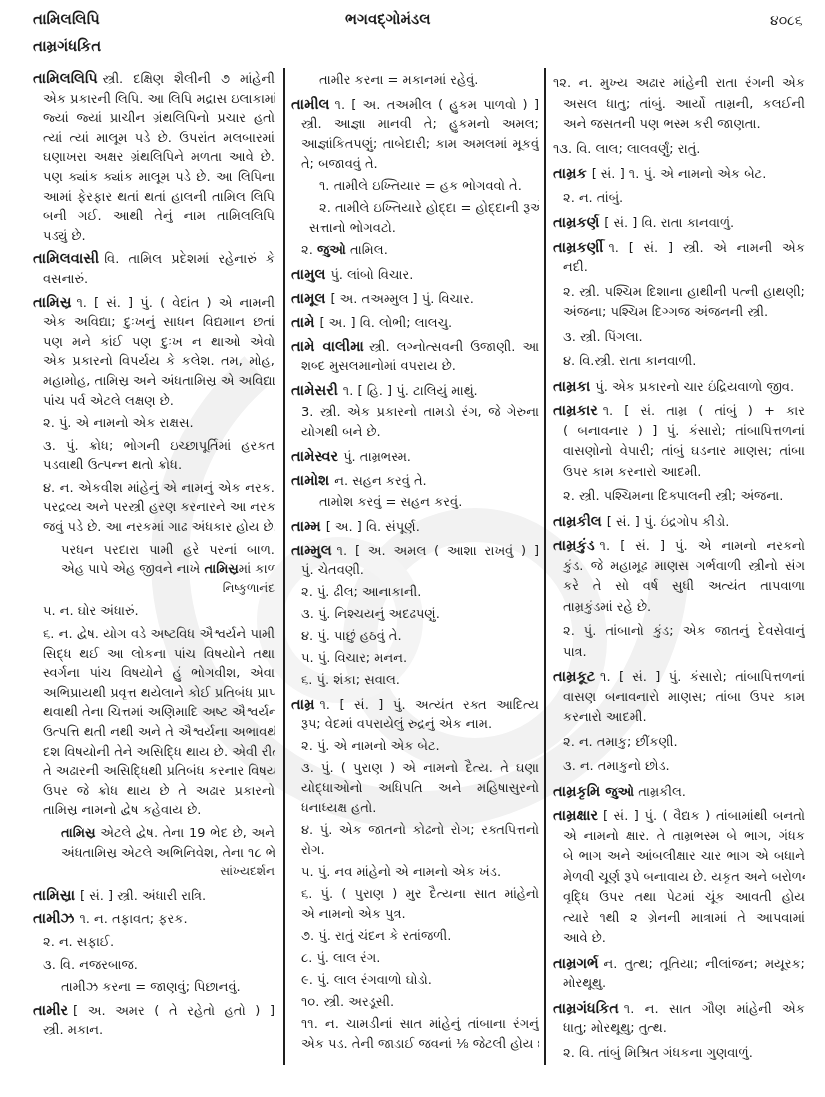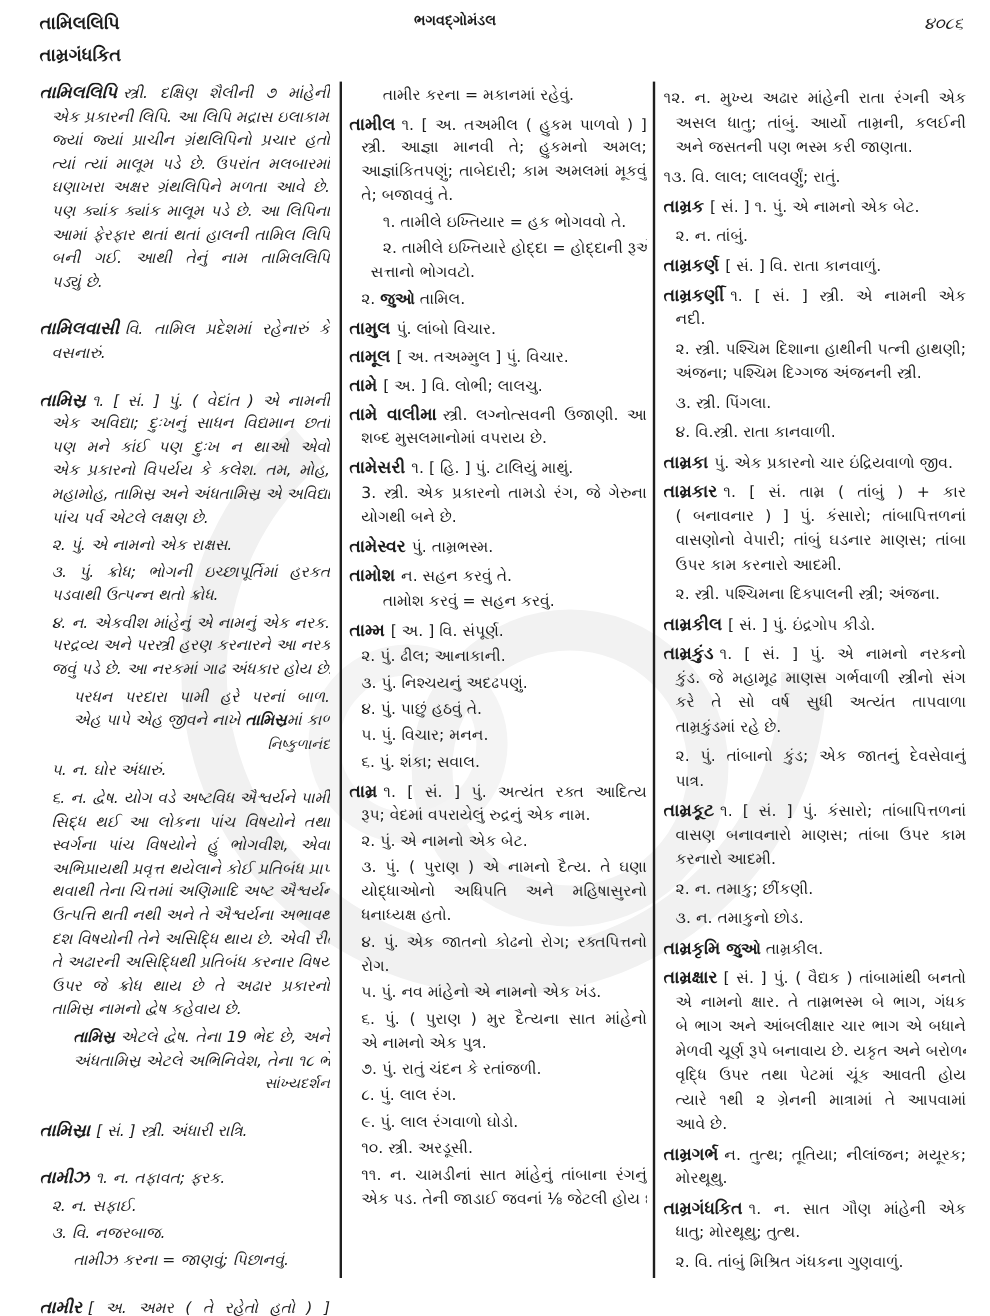--- a/index.html
+++ b/index.html
@@ -5,22 +5,22 @@
   html, body { margin: 0; padding: 0; background: #ffffff; }
   .page {
     position: relative; width: 825px; height: 1097px; overflow: hidden;
     background: #ffffff; color: #1c1c1c;
     font-family: "DejaVu Sans", "Liberation Sans", sans-serif;
   }
   .watermark { position: absolute; left: 0; top: 0; width: 825px; height: 1097px; z-index: 0; }
   .hd { position: absolute; font-weight: bold; white-space: nowrap; z-index: 2; }
   .guide1 { left: 33px; top: 10px; font-size: 15px; }
   .guide2 { left: 33px; top: 37px; font-size: 15px; }
-  .title  { left: 345px; top: 10px; font-size: 12px; }
-  .pageno { left: 770px; top: 12px; font-size: 14px; font-weight: normal; font-style: italic; }
+  .title  { left: 345px; top: 10px; font-size: 15px; }
+  .pageno { left: 770px; top: 12px; font-size: 14px; font-weight: normal; }
   .rule { position: absolute; top: 68px; width: 1.5px; height: 997px; background: #1f1f1f; z-index: 2; }
   .rule.r1 { left: 283px; }
   .rule.r2 { left: 544px; }
 
   .col { position: absolute; z-index: 2; font-size: 13px; }
   .c0 { left: 33px;  top: 69px; width: 242px; --lh: 19.6px; }
   .c1 { left: 291px; top: 70px; width: 248px; --lh: 20px; }
   .c2 { left: 553px; top: 73px; width: 252px; --lh: 20.5px; }
 
   .ln {
@@ -31,21 +31,21 @@
   .entry > .ln:first-child { padding-left: 0; }
   .sense.flush > .ln:first-child { padding-left: 0; }
   .phrase > .ln { padding-left: 18px; }
   .phrase > .ln:first-child { padding-left: 28px; }
   .quote > .ln { padding-left: 28px; }
   .quote > .ln.attr { padding-left: 0; text-align: center; text-align-last: right; font-size: 12px; }
 
   .head { font-weight: bold; font-size: 14.5px; margin-right: 5px; }
   .b { font-weight: bold; }
 
-  .c0 .blk { margin-top: 3px; font-style: italic; }  .c0 .blk.entry { margin-top: 20px; }
+  .c0 .blk { margin-top: 3px; }  .c0 .blk.entry { margin-top: 4px; }
   .c1 .blk { margin-top: 2px; }  .c1 .blk.entry { margin-top: 4px; }
   .c2 .blk { margin-top: 4px; }
   .col .blk:first-child { margin-top: 0; }
 </style>
 </head>
 <body>
 
 <div class="page">
 
   <svg class="watermark" viewBox="0 0 825 1097" xmlns="http://www.w3.org/2000/svg">
@@ -189,20 +189,24 @@
     </div>
     <div class="blk entry">
       <div class="ln"><span class="head">તામોશ</span><span>ન. સહન કરવું તે.</span></div>
     </div>
     <div class="blk phrase">
       <div class="ln">તામોશ કરવું = સહન કરવું.</div>
     </div>
     <div class="blk entry">
       <div class="ln"><span class="head">તામ્મ</span><span>[ અ. ] વિ. સંપૂર્ણ.</span></div>
     </div>
+    <div class="blk entry">
+      <div class="ln"><span class="head">તામ્મુલ</span><span>૧. [ અ. અમલ ( આશા રાખવું ) ]</span></div>
+      <div class="ln">પું. ચેતવણી.</div>
+    </div>
     <div class="blk sense">
         <div class="ln">૨. પું. ઢીલ; આનાકાની.</div>
       </div>
     <div class="blk sense">
         <div class="ln">૩. પું. નિશ્ચયનું અદઢપણું.</div>
       </div>
     <div class="blk sense">
         <div class="ln">૪. પું. પાછું હઠવું તે.</div>
       </div>
     <div class="blk sense">

